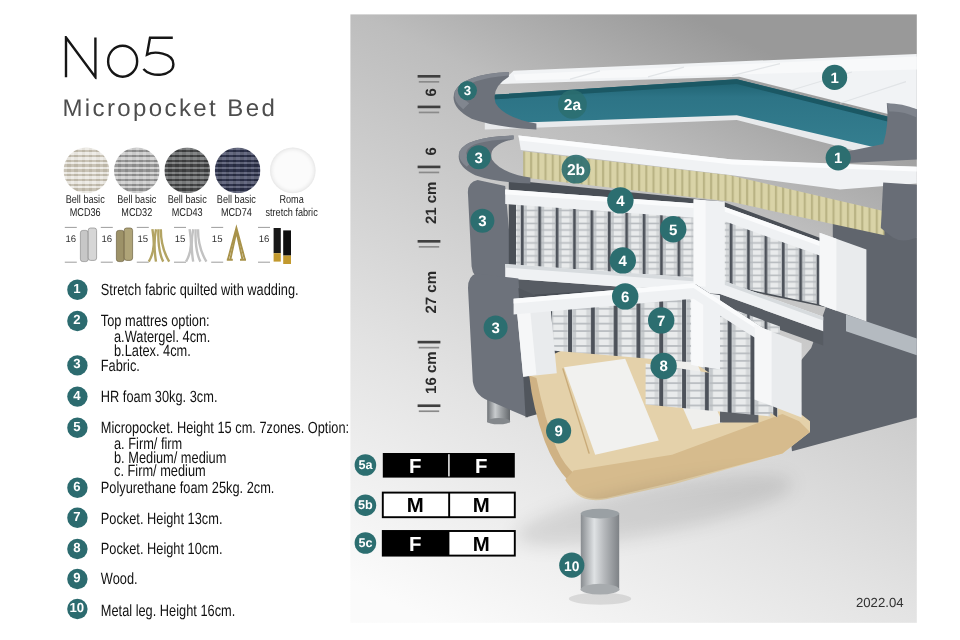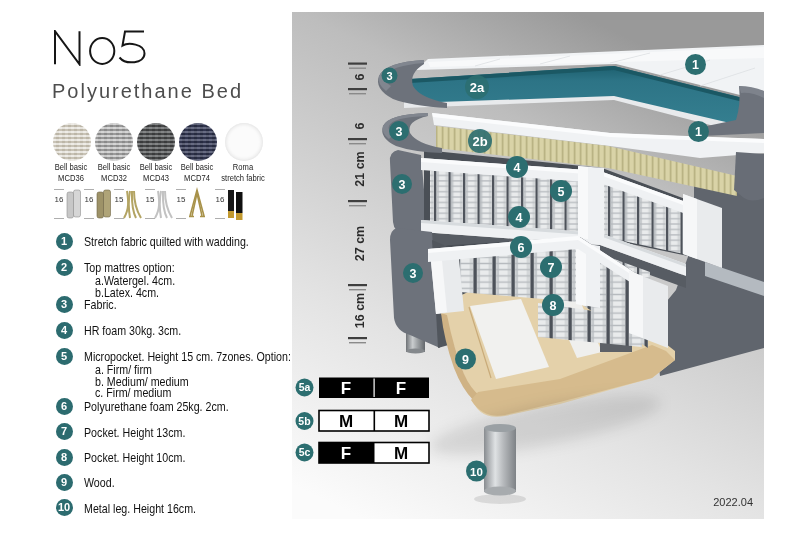--- a/index.html
+++ b/index.html
@@ -13,21 +13,21 @@
 </head>
 <body>
 
 <svg class="abs" style="left:53px;top:30px;" width="96" height="36" viewBox="0 0 96 36">
 <g fill="none" stroke="#161616" stroke-width="2">
 <path d="M2,34.3 L2,1.2 L26.5,34.3 L26.5,1.2"></path>
 <ellipse cx="49.2" cy="21" rx="12.1" ry="12.9"></ellipse>
 <path d="M91,1.5 L72,1.5 L69.5,15.5 C75,12.5 91.5,13.5 91.5,23.5 C91.5,33.5 73,35.2 66.5,27.5"></path>
 </g>
 </svg>
-<div class="abs" style="left:52px;top:80px;font-size:20px;letter-spacing:2px;color:#4d4d4d;">Polyurethane Bed</div>
+<div class="abs" style="left:52px;top:80px;font-size:20px;letter-spacing:2px;color:#4d4d4d;">Micropocket Bed</div>
 
 <div class="abs" style="left:52.5px;top:122.5px;width:38px;height:38px;border-radius:50%;background:repeating-linear-gradient(0deg,rgba(255,255,255,0.5) 0 2px,rgba(140,130,110,0.25) 2px 4px),repeating-linear-gradient(90deg,#ddd9cf 0 3px,#ccc7ba 3px 6px);"></div>
 <div class="abs" style="left:95px;top:122.5px;width:38px;height:38px;border-radius:50%;background:repeating-linear-gradient(0deg,rgba(255,255,255,0.45) 0 2px,rgba(80,80,80,0.25) 2px 4px),repeating-linear-gradient(90deg,#b2b2b2 0 3px,#9d9d9d 3px 6px);"></div>
 <div class="abs" style="left:137px;top:122.5px;width:38px;height:38px;border-radius:50%;background:repeating-linear-gradient(0deg,rgba(255,255,255,0.22) 0 2px,rgba(0,0,0,0.28) 2px 4px),repeating-linear-gradient(90deg,#626465 0 3px,#505253 3px 6px);"></div>
 <div class="abs" style="left:178.5px;top:122.5px;width:38px;height:38px;border-radius:50%;background:repeating-linear-gradient(0deg,rgba(255,255,255,0.18) 0 2px,rgba(5,8,25,0.35) 2px 4px),repeating-linear-gradient(90deg,#474c68 0 3px,#383d55 3px 6px);"></div>
 <div class="abs" style="left:224.5px;top:122.5px;width:38px;height:38px;border-radius:50%;background:#fbfbfb;box-shadow:inset 0 0 4px #d6d6d6;"></div>
 <div class="swl" style="left:41px;top:161px;">Bell basic<br>MCD36</div>
 <div class="swl" style="left:84px;top:161px;">Bell basic<br>MCD32</div>
 <div class="swl" style="left:126px;top:161px;">Bell basic<br>MCD43</div>
 <div class="swl" style="left:167px;top:161px;">Bell basic<br>MCD74</div>

